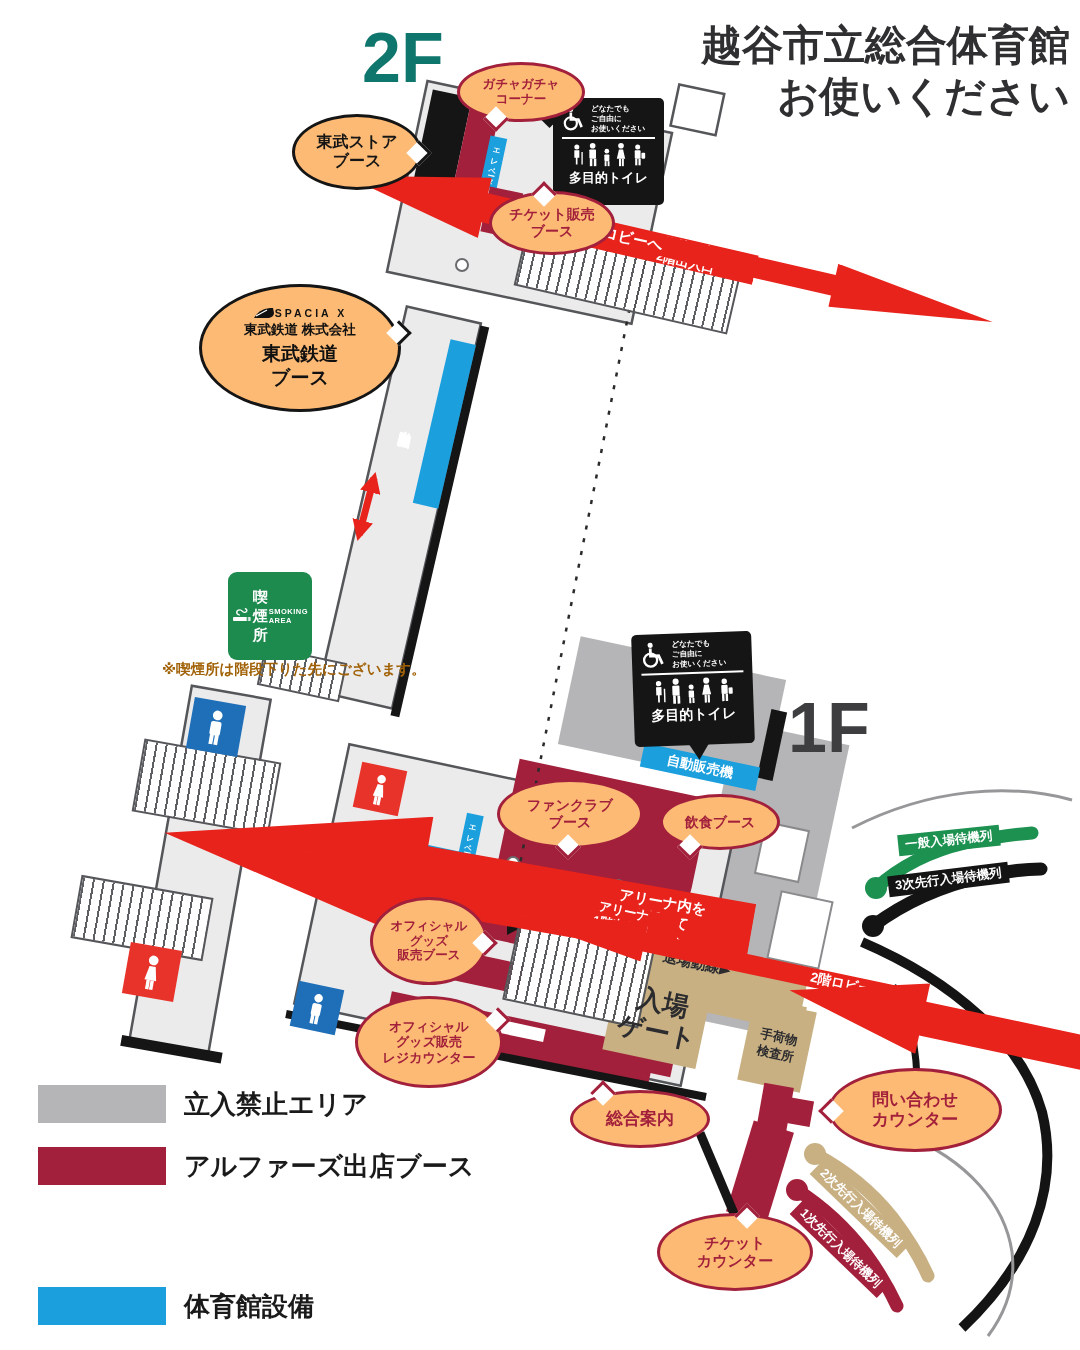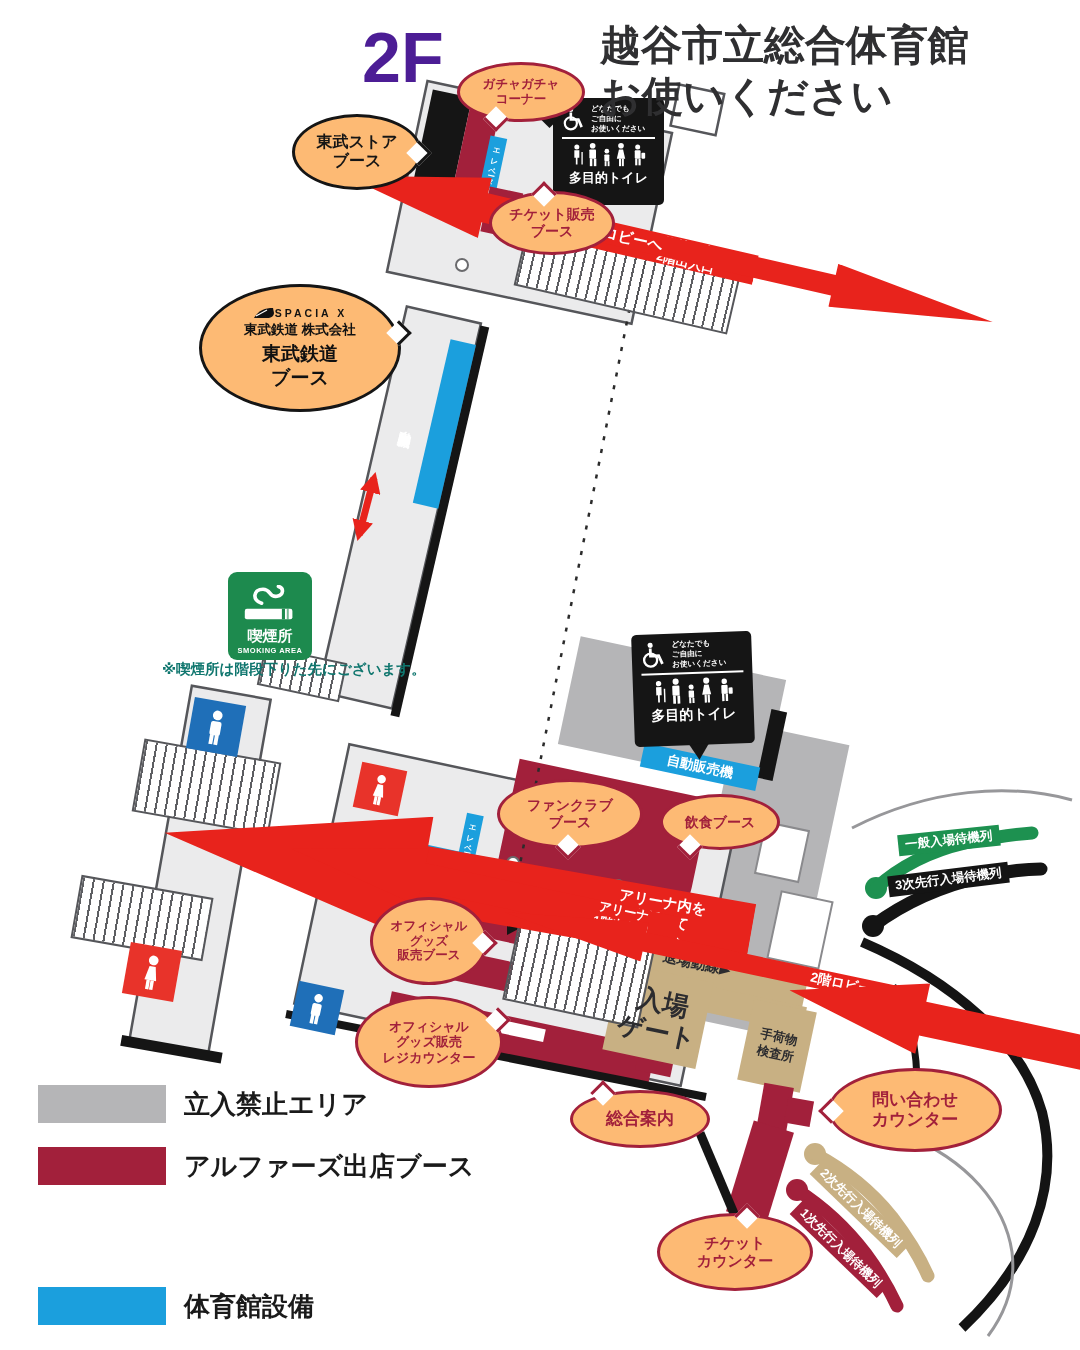--- a/index.html
+++ b/index.html
@@ -285,31 +285,31 @@
           <rect x="77.5" y="10" width="7" height="10" rx="1"></rect>
           <rect x="78" y="20" width="2.6" height="8"></rect>
           <rect x="82" y="20" width="2.6" height="8"></rect>
           <rect x="85.5" y="13" width="4.5" height="7" rx="1"></rect>
         </g>
   </svg>
   <div class="nm" style="font-size:14px">多目的トイレ</div>
   <span style="position:absolute;left:45%;bottom:-15px;width:0;height:0;border-left:10px solid transparent;border-right:10px solid transparent;border-top:16px solid #151515"></span>
 </div>
 
-<div class="abs" style="left:228px;top:572px;width:84px;height:88px;background:#1d8a4e;border-radius:9px;color:#fff;display:flex;flex-direction:column;align-items:center;justify-content:flex-end;padding:5px 4px;z-index:26;box-sizing:border-box">
+<div class="abs" style="left:228px;top:572px;width:84px;height:88px;background:#1d8a4e;border-radius:9px;color:#fff;display:flex;flex-direction:row;align-items:center;justify-content:flex-end;padding:5px 4px;z-index:26;box-sizing:border-box">
   <svg width="58" height="42" viewBox="0 0 40 30">
     <path d="M14,13 c-7,-2 -6,-10 1,-10 c6,0 4,6 10,5 c5,-1 5,-6 1,-7" stroke="#fff" stroke-width="2.6" fill="none" stroke-linecap="round"></path>
     <rect x="2" y="17" width="34" height="7.5" rx="1.5" fill="#fff"></rect>
     <rect x="28.5" y="17" width="2.2" height="7.5" fill="#1d8a4e"></rect>
     <rect x="32" y="17" width="1.4" height="7.5" fill="#1d8a4e" opacity=".6"></rect>
   </svg>
   <div style="font-size:15px;font-weight:900">喫煙所</div>
   <div style="font-size:7.5px;font-weight:800;letter-spacing:.5px">SMOKING AREA</div>
 </div>
-<div class="abs" style="left:162px;top:660px;font-size:14.5px;font-weight:900;color:#0f766e;z-index:27">※喫煙所は階段下りた先にございます。</div>
+<div class="abs" style="left:162px;top:660px;font-size:14.5px;font-weight:900;color:#a16207;z-index:27">※喫煙所は階段下りた先にございます。</div>
 
 <div class="b" style="left:457px;top:62px;width:122px;height:54px;font-size:12.5px">
   <span class="tl" style="left:22%;bottom:-9px;transform:rotate(45deg)"></span>
   <span class="pre">ガチャガチャ
 コーナー</span>
     </div>
 
 <div class="b blk" style="left:292px;top:114px;width:124px;height:70px;font-size:16px">
   <span class="tl blk" style="right:-9px;top:38%;transform:rotate(-45deg)"></span>
   <span class="pre">東武ストア
@@ -371,25 +371,26 @@
   <span class="pre">問い合わせ
 カウンター</span>
     </div>
 
 <div class="b" style="left:657px;top:1213px;width:150px;height:72px;font-size:15px">
   <span class="tl" style="left:52%;top:-9px;transform:rotate(-135deg)"></span>
   <span class="pre">チケット
 カウンター</span>
     </div>
 
-<div class="abs" style="left:600px;top:20px;width:470px;text-align:left;color:#2f2f31;font-weight:900;font-size:41px;line-height:1.25;z-index:40">
+<div class="abs" style="left:600px;top:20px;width:470px;text-align:right;color:#2f2f31;font-weight:900;font-size:41px;line-height:1.25;z-index:40">
   <div>越谷市立総合体育館</div>
   <div>お使いください</div>
 </div>
-<div class="abs" style="left:362px;top:18px;font-size:70px;font-weight:900;color:#4c1d95;z-index:40">2F</div>
+<div class="abs" style="left:362px;top:18px;font-size:70px;font-weight:900;color:#0f766e;z-index:40">2F</div>
+<div class="abs" style="left:788px;top:688px;font-size:70px;font-weight:900;color:#3e3e40;z-index:40">1F</div>
 
 <div class="leg-row" style="left:38px;top:1085px">
   <div class="leg-sw" style="background:#b5b5b7"></div>
   <span class="leg-tx">立入禁止エリア</span>
 </div>
 <div class="leg-row" style="left:38px;top:1147px">
   <div class="leg-sw" style="background:#a2203b"></div>
   <span class="leg-tx">アルファーズ出店ブース</span>
 </div>
 <div class="leg-row" style="left:38px;top:1287px">

